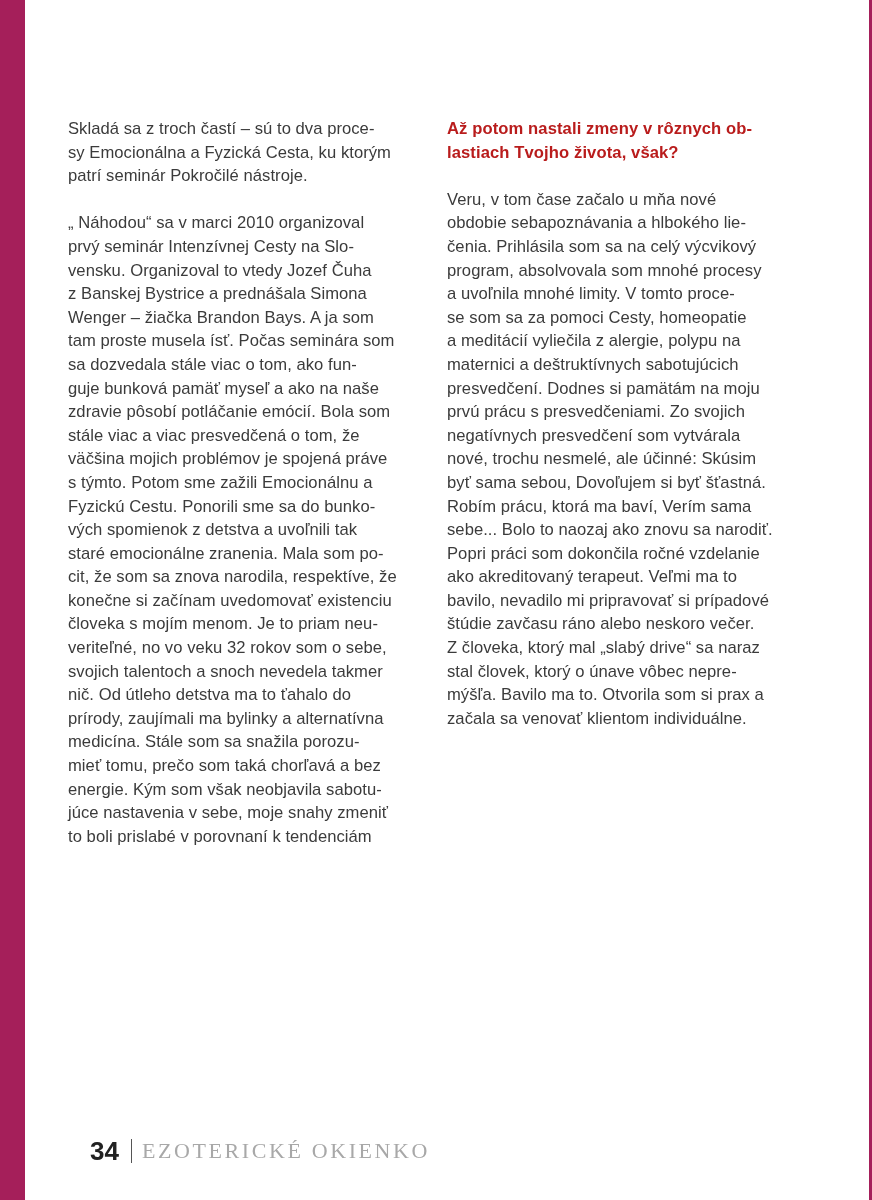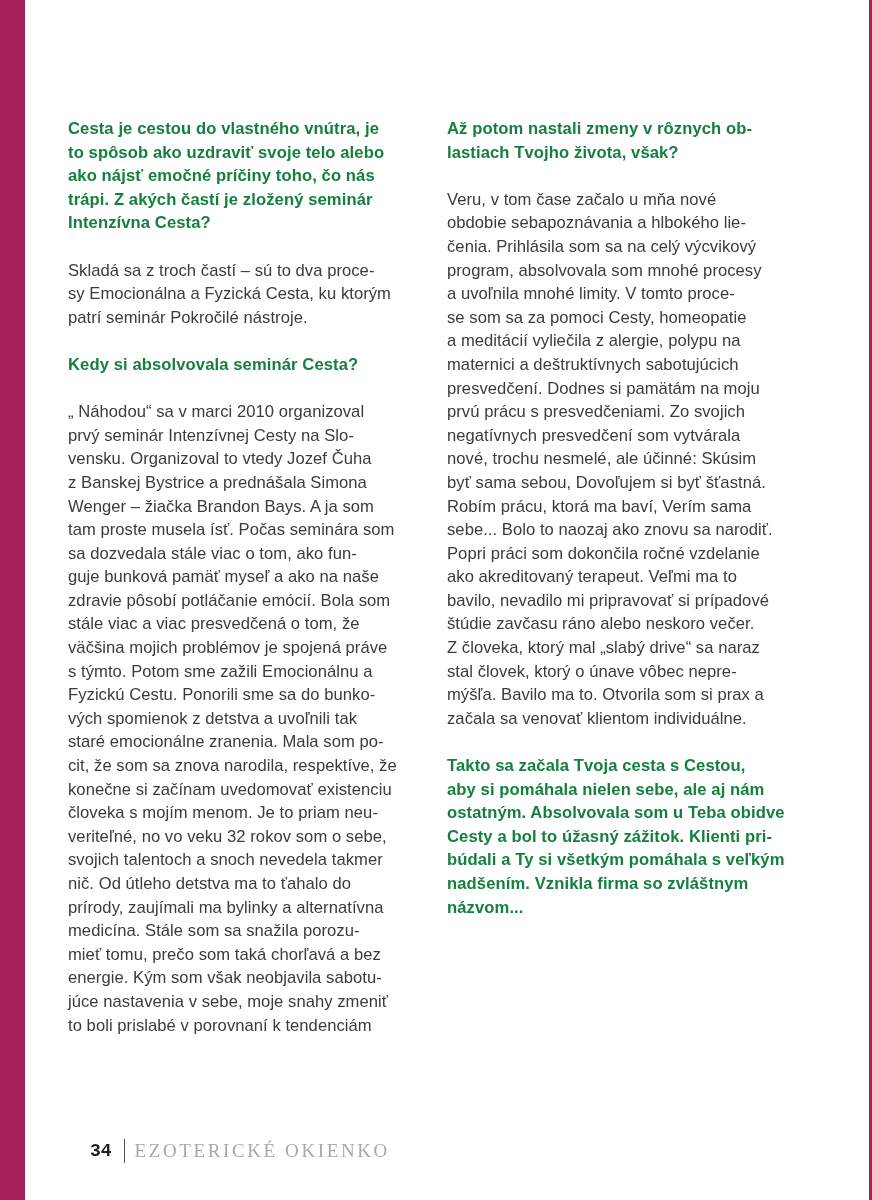--- a/index.html
+++ b/index.html
@@ -21,54 +21,48 @@
       position: absolute; top: 117px; width: 362px;
       font-size: 16.6px; line-height: 23.6px;
     }
     .col-left { left: 68px; }
     .col-right { left: 447px; }
     .p {
       margin: 0 0 23.6px 0; white-space: pre-line; letter-spacing: 0.05px;
     }
     .q {
       margin: 0 0 23.6px 0; white-space: pre-line;
-      color: #15803d; font-weight: bold; letter-spacing: 0.1px;
+      color: #b91c1c; font-weight: bold; letter-spacing: 0.1px;
     }
     .footer {
       position: absolute; left: 90px; top: 1136px; height: 30px;
       display: flex; align-items: center;
     }
     .page-num {
-      font-family: Liberation Mono, monospace;
-      font-weight: bold; font-size: 18px; color: #222;
+      font-family: Liberation Sans, sans-serif;
+      font-weight: bold; font-size: 26px; color: #222;
     }
     .sep {
       width: 1px; height: 24px; background: #555; margin: 0 10px 0 12px;
     }
     .mag-name {
       font-family: "Liberation Serif", "DejaVu Serif", serif;
-      font-size: 19px; letter-spacing: 2.6px; color: #a8a8a8;
+      font-size: 22px; letter-spacing: 2.6px; color: #a8a8a8;
     }
   </style>
 </head>
 <body>
 
 <div class="left-bar"></div>
 <div class="right-edge"></div>
 
 <div class="col col-left">
-  <p class="q">    Cesta je cestou do vlastného vnútra, je
-to spôsob ako uzdraviť svoje telo alebo
-ako nájsť emočné príčiny toho, čo nás
-trápi. Z akých častí je zložený seminár
-Intenzívna Cesta?</p>
   <p class="p">    Skladá sa z troch častí – sú to dva proce-
 sy Emocionálna a Fyzická Cesta, ku ktorým
 patrí seminár Pokročilé nástroje.</p>
-  <p class="q">    Kedy si absolvovala seminár Cesta?</p>
   <p class="p">    „ Náhodou“ sa v marci 2010 organizoval
 prvý seminár Intenzívnej Cesty na  Slo-
 vensku. Organizoval to vtedy Jozef Čuha
 z Banskej Bystrice a prednášala Simona
 Wenger – žiačka Brandon Bays. A ja som
 tam proste musela ísť. Počas seminára som
 sa dozvedala stále viac o tom, ako fun-
 guje bunková pamäť myseľ a ako na naše
 zdravie pôsobí potláčanie emócií. Bola som
 stále viac a viac presvedčená o tom, že
@@ -110,26 +104,19 @@
 Robím prácu, ktorá ma baví, Verím sama
 sebe... Bolo to naozaj ako znovu sa narodiť.
 Popri práci som dokončila ročné vzdelanie
 ako akreditovaný terapeut. Veľmi ma to
 bavilo, nevadilo mi pripravovať si prípadové
 štúdie zavčasu ráno alebo neskoro večer.
 Z človeka, ktorý mal „slabý drive“ sa naraz
 stal človek, ktorý o únave vôbec nepre-
 mýšľa. Bavilo ma to. Otvorila som si prax a
 začala sa venovať klientom individuálne.</p>
-  <p class="q">    Takto sa začala Tvoja cesta s Cestou,
-aby si pomáhala nielen sebe, ale aj nám
-ostatným. Absolvovala som u Teba obidve
-Cesty a bol to úžasný zážitok. Klienti pri-
-búdali a Ty si všetkým pomáhala s veľkým
-nadšením. Vznikla firma so zvláštnym
-názvom...</p>
 </div>
 
 <div class="footer">
   <span class="page-num">34</span>
   <span class="sep"></span>
   <span class="mag-name">EZOTERICKÉ OKIENKO</span>
 </div>
 
 </body></html>

